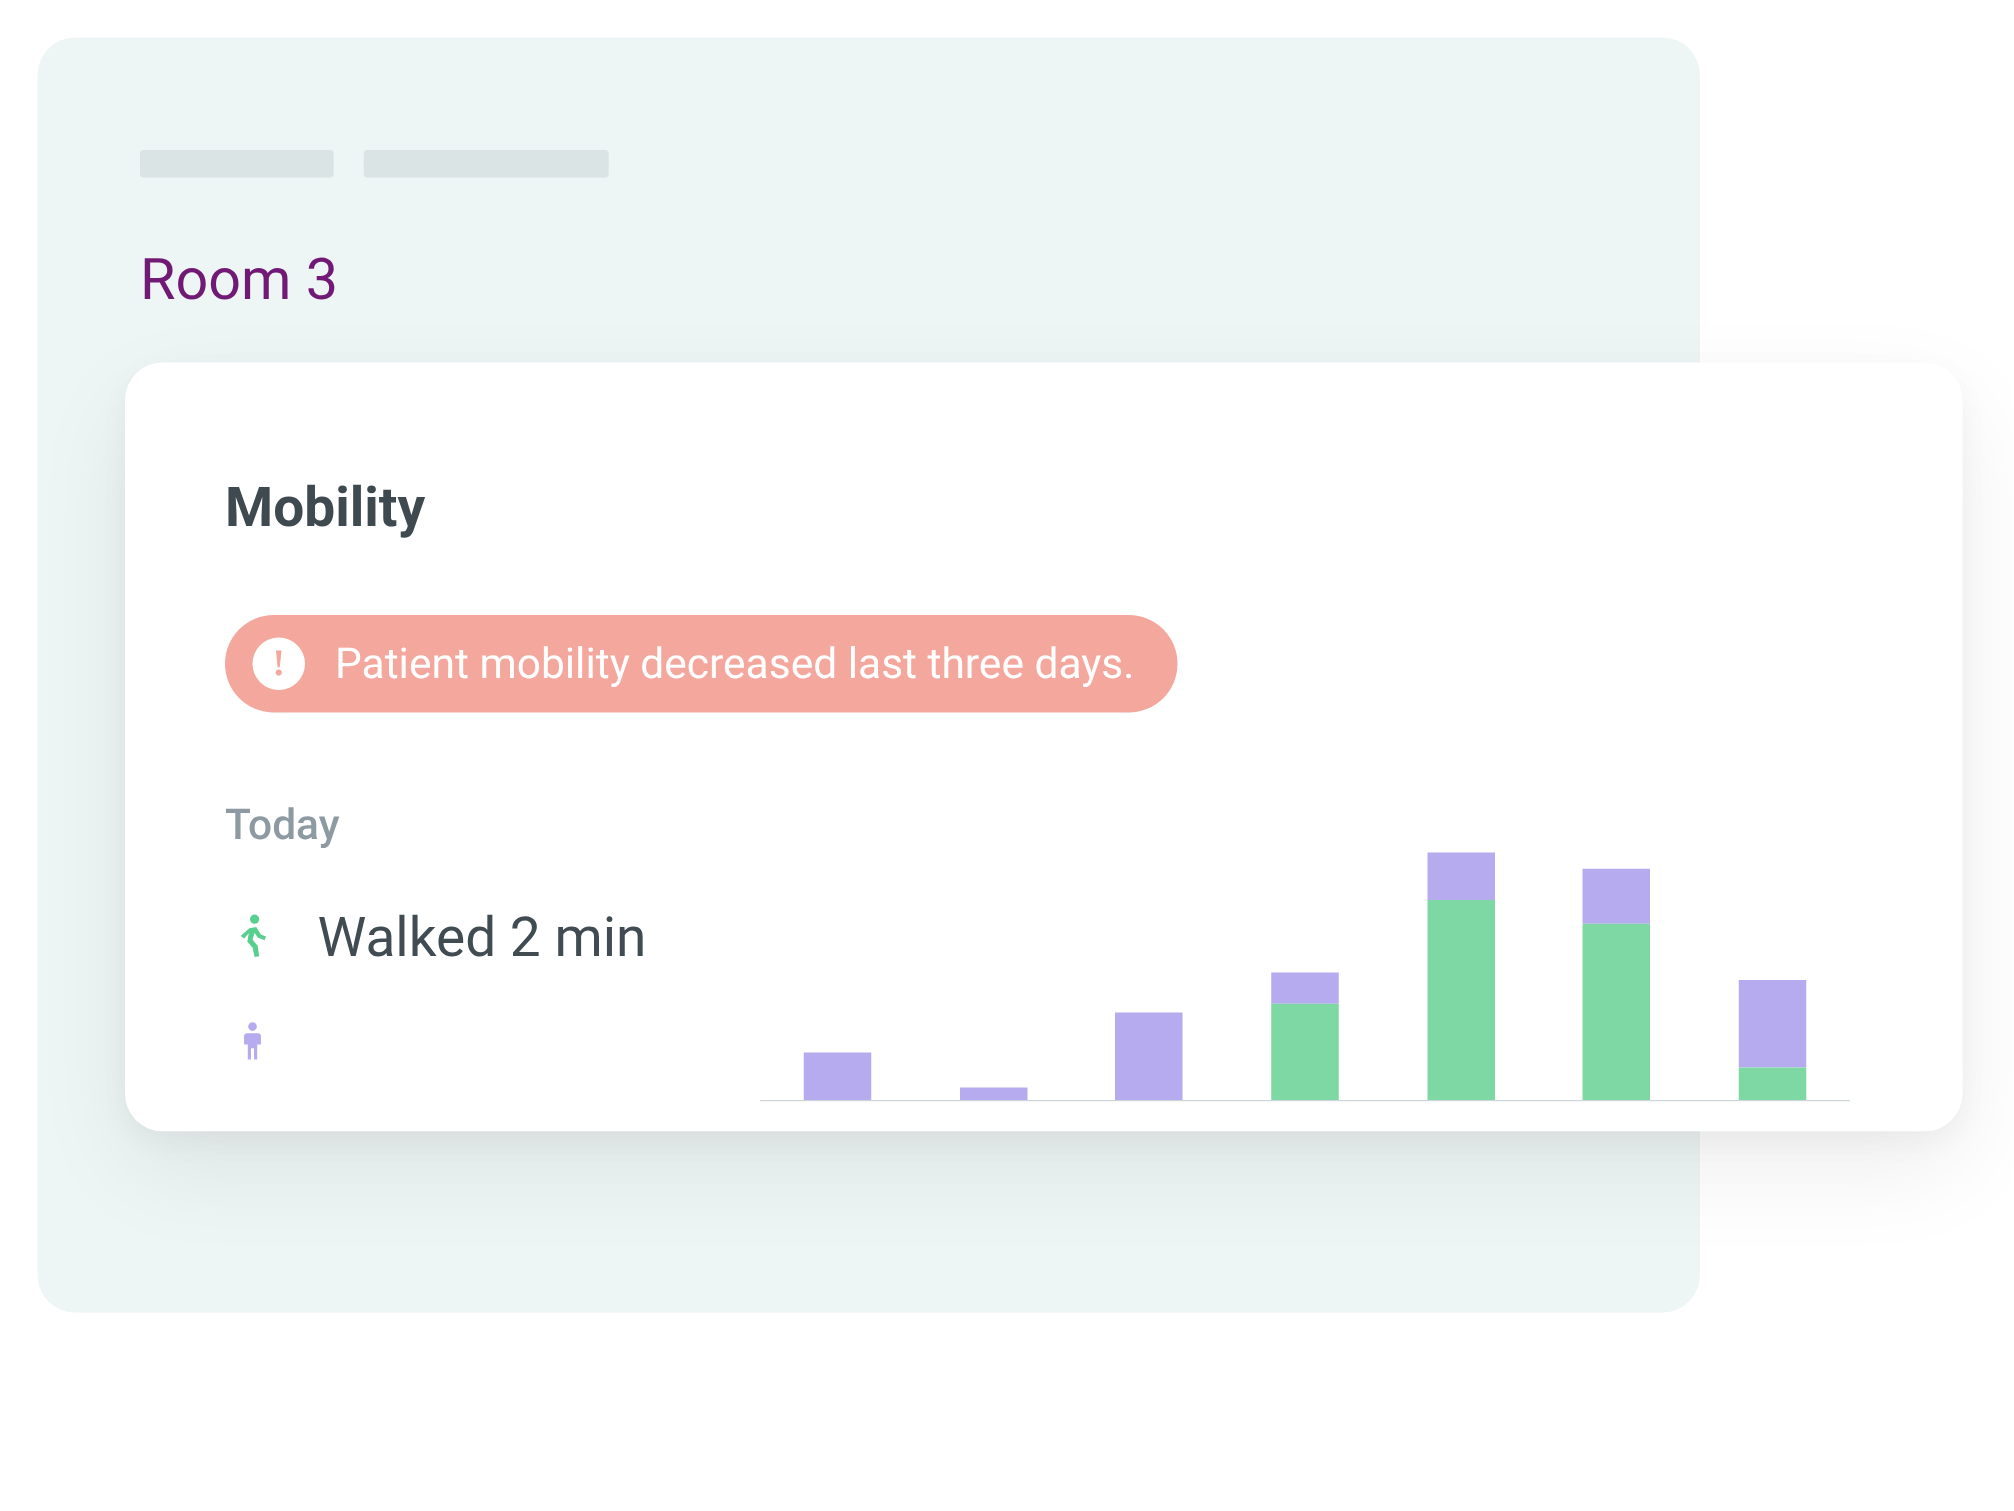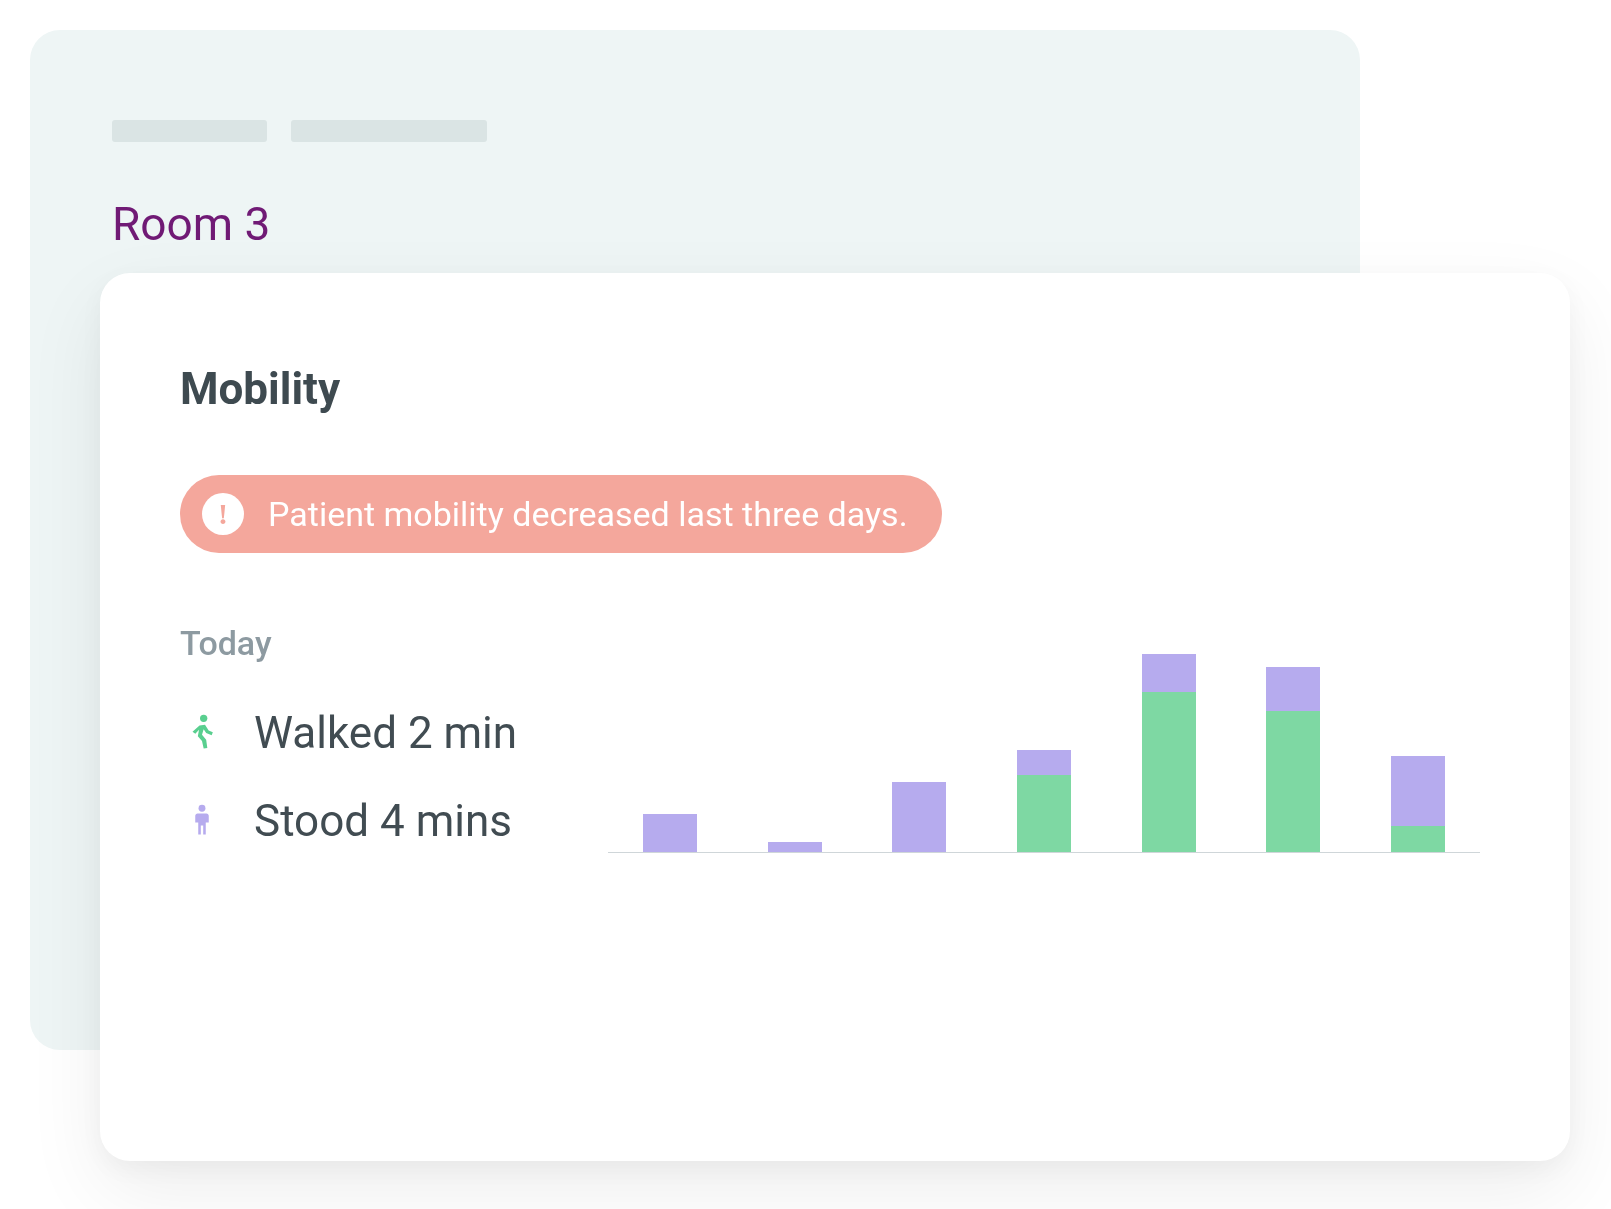--- a/index.html
+++ b/index.html
@@ -21,22 +21,22 @@
   .bc-ph.b { width: 196px; }
   .bc-title {
     padding: 55px 0 0 82px;
     font-size: 46px;
     color: #701a75;
     font-weight: 400;
   }
 
   .front-card {
     position: absolute;
-    left: 100px; top: 273px;
-    width: 1470px; height: 888px;
+    left: 100px; top: 290px;
+    width: 1470px; height: 615px;
     background: #ffffff;
     border-radius: 30px;
     box-shadow: 0 30px 80px rgba(0,0,0,0.07), 0 8px 24px rgba(0,0,0,0.04);
     padding: 90px 80px 60px 80px;
   }
   .fc-title {
     font-size: 44px;
     font-weight: 700;
     color: #3e4a50;
     margin-bottom: 60px;
@@ -54,21 +54,21 @@
     margin-bottom: 70px;
   }
   .alert-icon {
     width: 42px; height: 42px; border-radius: 50%;
     background: #ffffff;
     display: flex; align-items: center; justify-content: center;
     color: #f4a79c; font-weight: 900; font-size: 30px;
     font-family: Georgia, serif;
   }
 
-  .body-row { display: flex; gap: 48px; align-items: flex-start; }
+  .body-row { display: flex; gap: 48px; align-items: center; }
   .today-col { flex: 0 0 auto; min-width: 380px; }
   .today-label { font-size: 34px; color: #8d9aa1; font-weight: 500; margin-bottom: 44px; }
   .stat-row { display: flex; align-items: center; gap: 30px; margin-bottom: 36px; }
   .stat-icon { width: 44px; height: 44px; display:flex; align-items:center; justify-content:center; }
   .stat-text { font-size: 44px; color: #414c52; }
 
   .chart-wrap { flex: 1 1 auto; padding-right: 10px; }
   .chart-plot {
     position: relative;
     height: 230px;
@@ -122,21 +122,20 @@
           <span class="stat-text">Walked 2 min</span>
         </div>
 
         <div class="stat-row">
           <span class="stat-icon">
             <svg viewBox="0 0 24 24" width="36" height="36" fill="#b6abee">
               <circle cx="12" cy="3.5" r="2.3"></circle>
               <path d="M9 7 H15 C15.8 7 16.5 7.7 16.5 8.5 V13 H14.5 V21 H12.8 V15 H11.2 V21 H9.5 V13 H7.5 V8.5 C7.5 7.7 8.2 7 9 7 Z"></path>
             </svg>
           </span>
-          <span class="stat-text">Stood 4 mins</span>
         </div>
       </div>
 
       <div class="chart-wrap">
         <div class="chart-plot" id="chart-plot">
             <div class="bar-slot">
               <div class="bar-stack">
                 <div class="seg-stand" style="height: 38.3333px;"></div>
               </div>
             </div>

